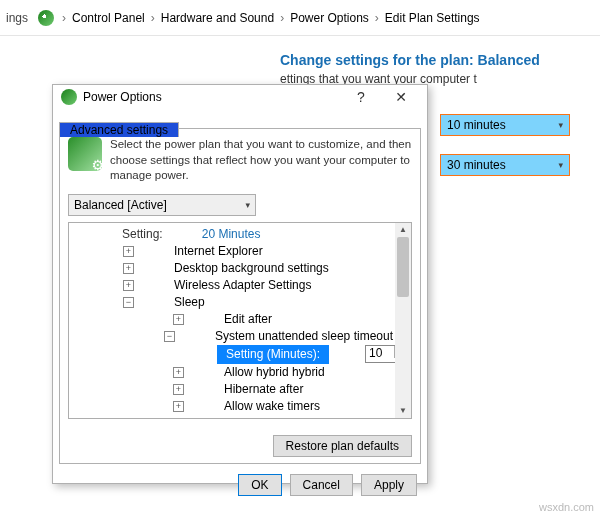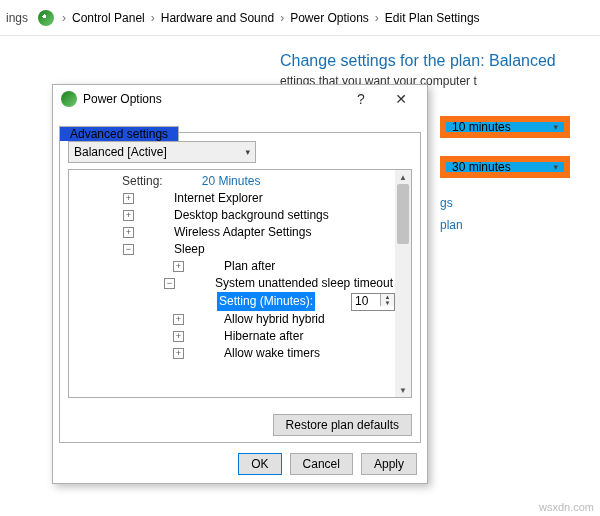--- a/index.html
+++ b/index.html
@@ -4,24 +4,24 @@
 <style>
   * { box-sizing: border-box; font-family: "Segoe UI", Tahoma, sans-serif; }
   body { margin: 0; width: 600px; height: 516px; background: #fff; font-size: 12px; color: #000; overflow: hidden; position: relative; }
   .breadcrumb { display: flex; align-items: center; height: 36px; padding: 4px 6px; background: #fff; border-bottom: 1px solid #e5e5e5; }
   .bc-label { color: #444; margin-right: 6px; }
   .bc-icon { width: 16px; height: 16px; margin: 0 4px; border-radius: 50%; background: linear-gradient(135deg,#1a7f1a,#6ec96e); position: relative; }
   .bc-icon::after { content:""; position:absolute; inset:4px; background: radial-gradient(circle at 30% 30%, #fff 0 2px, transparent 2px); }
   .chev { color:#777; margin:0 4px; }
   .bc-link { color:#000; padding:2px 2px; }
   .main-bg { position:absolute; top:34px; left:0; right:0; padding:18px 18px 0 280px; }
-  .plan-title { color:#1a6fb3; font-size:16px; margin:0 0 4px 0; font-weight:400; }
+  .plan-title { color:#1a6fb3; font-size:14px; margin:0 0 4px 0; font-weight:700; }
   .plan-sub { color:#333; font-size:12px; margin-bottom:28px; white-space:nowrap; }
   .dd-row { display:flex; align-items:center; margin-bottom:18px; }
-  .dd { width:130px; height:22px; border:6px solid #f97316; background:#0ea5e9; display:flex; align-items:center; justify-content:space-between; padding:0 6px; margin-left:160px; }
+  .dd { width:130px; height:22px; border:1px solid #f97316; background:#7dd3fc; display:flex; align-items:center; justify-content:space-between; padding:0 6px; margin-left:160px; }
   .dd .caret { color:#444; font-size:9px; }
   .main-links { margin-left:160px; margin-top:6px; }
   .main-links div { color:#1a6fb3; margin-bottom:8px; cursor:pointer; }
   .dialog { position:absolute; top:84px; left:52px; width:376px; height:400px; background:#fff; border:1px solid #b0b0b0; box-shadow:3px 3px 8px rgba(0,0,0,.25); display:flex; flex-direction:column; }
   .dlg-title { display:flex; align-items:center; height:28px; padding:0 6px 0 8px; }
   .dlg-title-icon { width:16px; height:16px; border-radius:50%; background:linear-gradient(135deg,#1a7f1a,#6ec96e); margin-right:6px; }
   .dlg-title-text { flex:1; font-size:12px; }
   .dlg-title-ctrls { display:flex; }
   .dlg-title-ctrls button { width:40px; height:24px; border:none; background:transparent; font-size:14px; color:#333; }
   .tab-strip { padding:4px 6px 0 6px; }
@@ -38,21 +38,21 @@
   .tree-scroll-thumb { position:absolute; top:14px; left:2px; width:12px; height:60px; background:#c2c2c2; border-radius:2px; }
   .tree-scroll .arrow-up, .tree-scroll .arrow-down { position:absolute; left:0; width:16px; height:14px; display:flex; align-items:center; justify-content:center; font-size:8px; color:#555; }
   .tree-scroll .arrow-up { top:0; } .tree-scroll .arrow-down { bottom:0; }
   .tree { padding:3px 18px 3px 4px; font-size:12px; line-height:17px; }
   .row { display:flex; align-items:center; white-space:nowrap;gap:36px; }
   .ind { display:inline-block; width:14px; }
   .box { width:11px; height:11px; border:1px solid #888; display:inline-flex; align-items:center; justify-content:center; font-size:9px; color:#555; margin-right:4px; flex-shrink:0; }
   .label { color:#000; }
   .setting-lbl { color:#333; margin-left:49px; }
   .setting-val { color:#1a6fb3; margin-left:3px; }
-  .sel { background:#0a84ff; color:#fff; padding:1px 2px; }
+  .sel { background:#0a84ff; color:#fff; padding:1px 9px; }
   .spinner { display:inline-flex; border:1px solid #888; height:18px; align-items:flex-start; margin-left:0; }
   .spinner input { width:28px; border:none; padding:0 3px; font-size:12px; }
   .spinner .spin { width:14px; display:flex; flex-direction:column; border-left:1px solid #aaa; }
   .spinner .spin button { flex:1; border:none; background:#f4f4f4; font-size:6px; color:#444; padding:0; }
   .restore-row { text-align:right; padding:16px 0 0 0; }
   .btn { height:22px; padding:0 12px; border:1px solid #adadad; background:#e1e1e1; font-size:12px; }
   .dlg-buttons { display:flex; justify-content:flex-end; gap:8px; padding:4px 10px 8px 0; }
   .btn-default { border:1.5px solid #0078d7; background:#e1e1e1; }
   .watermark { position:absolute; bottom:3px; right:6px; color:#bbb; font-size:11px; }
 </style>
@@ -80,39 +80,39 @@
       <span>10 minutes</span>
       <span class="caret">▾</span>
     </div>
   </div>
   <div class="dd-row">
     <div class="dd">
       <span>30 minutes</span>
       <span class="caret">▾</span>
     </div>
   </div>
-  <div class="main-links">
-    <div>gs</div>
-    <div>plan</div>
-  </div>
 </div>
 
 <div class="dialog">
   <div class="dlg-title">
     <span class="dlg-title-icon"></span>
     <span class="dlg-title-text">Power Options</span>
     <div class="dlg-title-ctrls">
       <button>?</button>
       <button>✕</button>
     </div>
   </div>
   <div class="tab-strip">
     <span class="tab">Advanced settings</span>
   </div>
   <div class="tab-body">
+    <div class="header-row">
+      <div class="header-icon"></div>
+      <div class="header-text">Select the power plan that you want to customize, and then choose settings that reflect how you want your computer to manage power.</div>
+    </div>
     <div class="plan-select">
       <span>Balanced [Active]</span>
       <span class="caret">▾</span>
     </div>
     <div class="tree-box">
       <div class="tree">
         <div class="row">
             <span class="setting-lbl">Setting:</span>
             <span class="setting-val">20 Minutes</span>
           </div>
@@ -133,21 +133,21 @@
           </div>
         <div class="row">
             <span class="ind"></span>
             <span class="box">−</span>
             <span class="label">Sleep</span>
           </div>
         <div class="row">
             <span class="ind"></span>
             <span class="ind"></span>
             <span class="box">+</span>
-            <span class="label">Plan after</span>
+            <span class="label">Edit after</span>
           </div>
         <div class="row">
             <span class="ind"></span>
             <span class="ind"></span>
             <span class="box">−</span>
             <span class="label">System unattended sleep timeout</span>
           </div>
         <div class="row">
             <span class="ind"></span>
             <span class="ind"></span>

